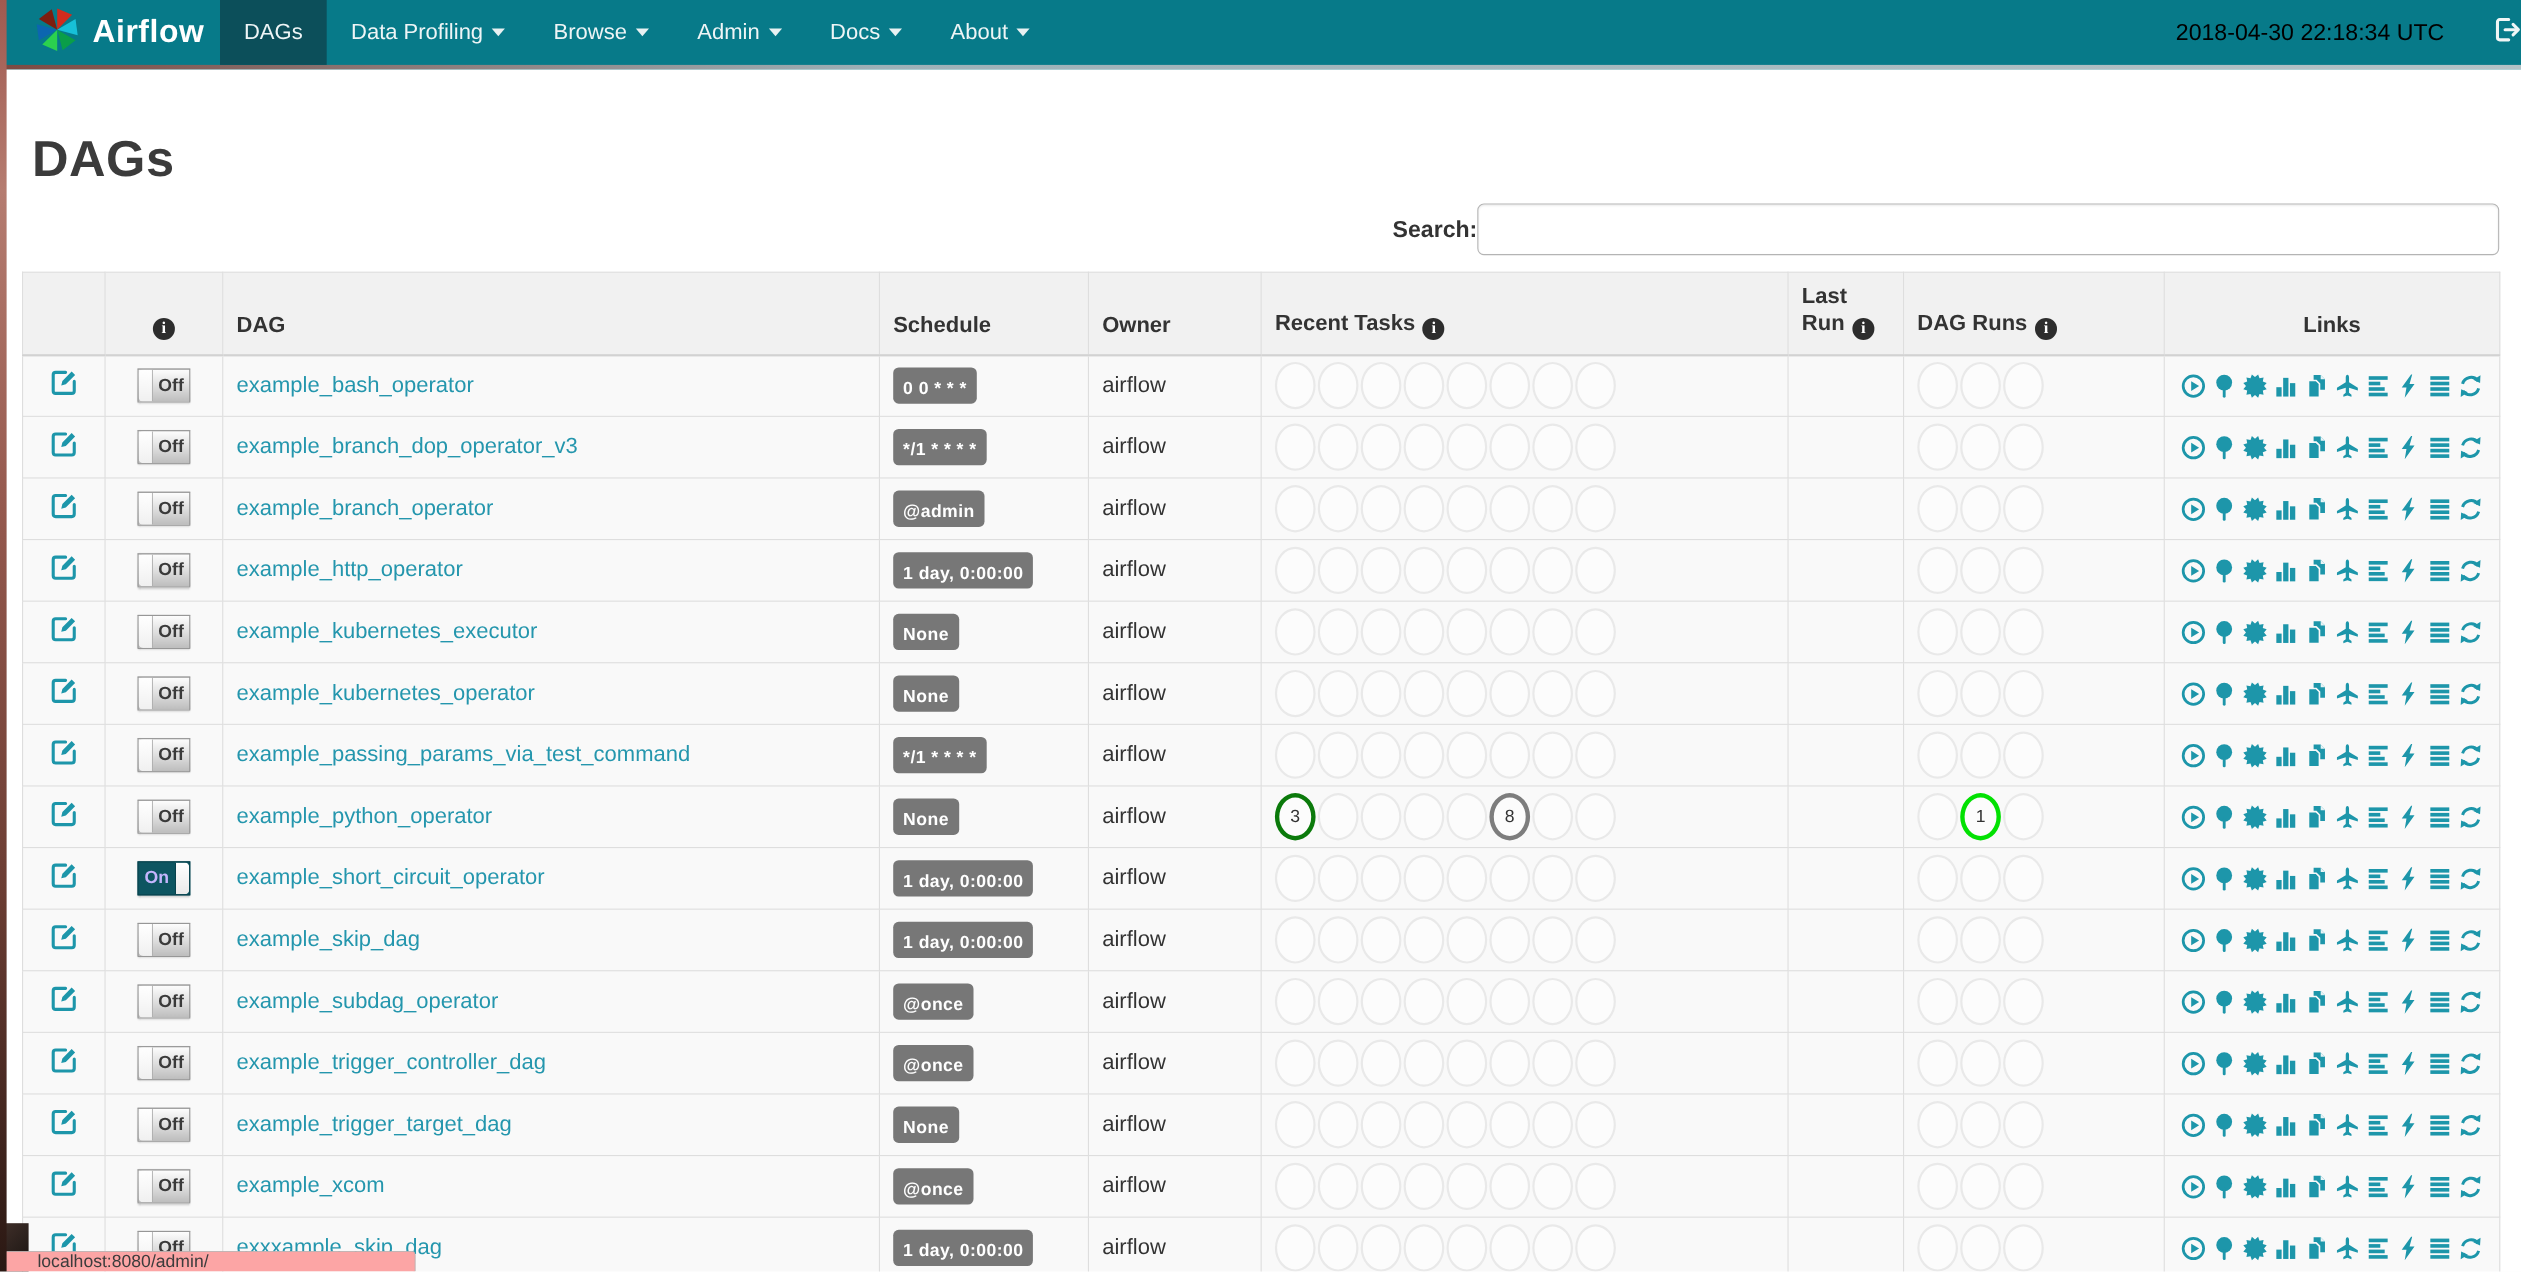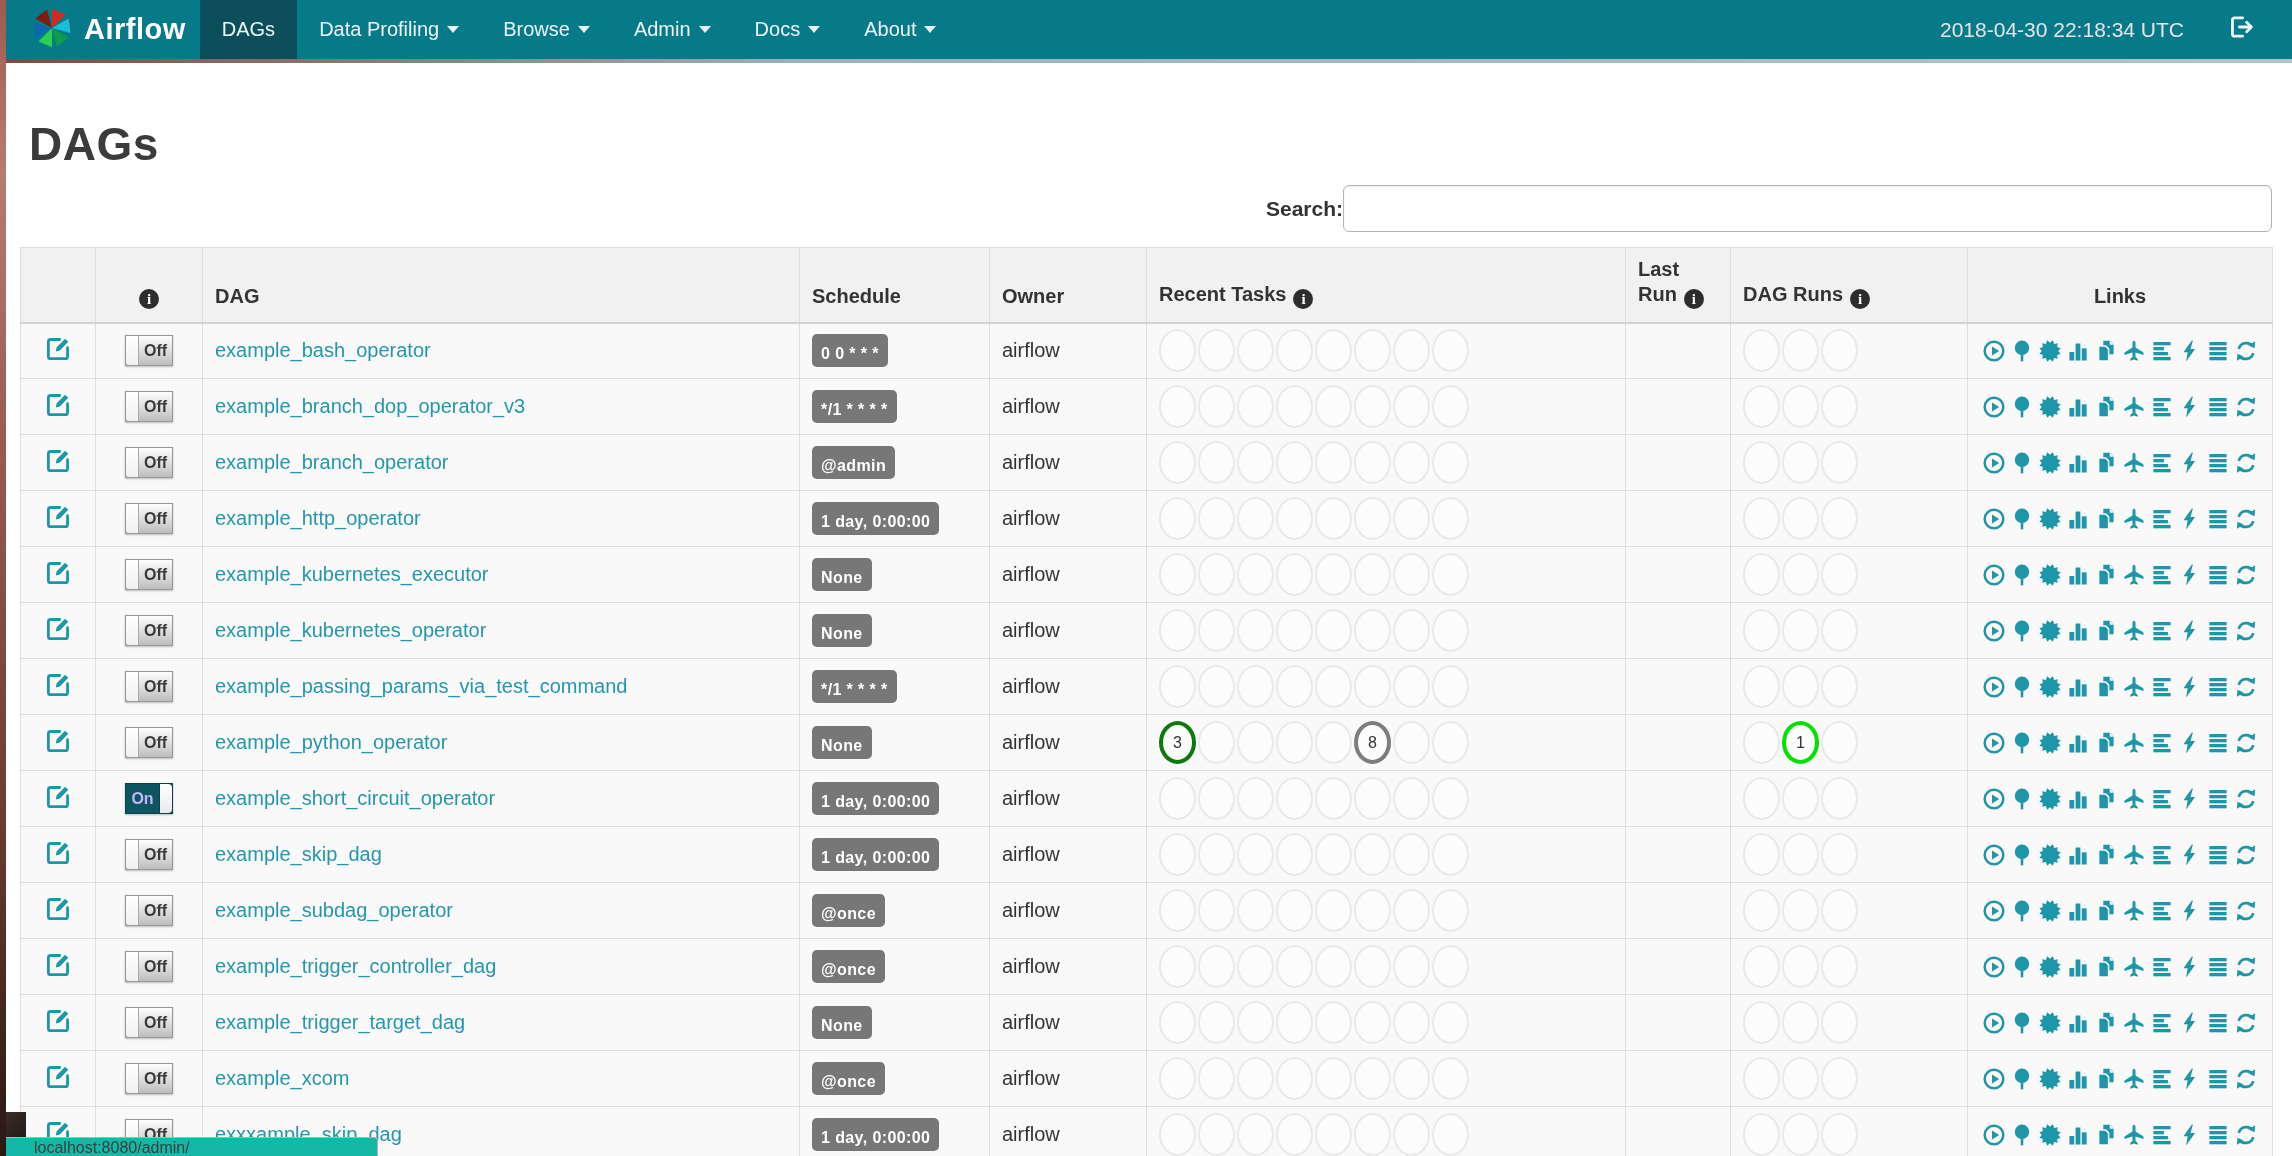--- a/index.html
+++ b/index.html
@@ -20,21 +20,21 @@
   .brand { display: flex; align-items: center; gap: 10px; margin-right: 14px; cursor: pointer; }
   .brand-label { font-size: 29px; font-weight: bold; color: #fff; letter-spacing: .5px; }
   .nav-items { list-style: none; display: flex; margin: 0; padding: 0; align-items: stretch; }
   .nav-item { display: flex; align-items: center; padding: 0 22px; font-size: 20px;
     color: #eef5f6; cursor: pointer; }
   .nav-item.active { background: #0c4f5a; }
   .caret { display: inline-block; margin-left: 8px; width: 0; height: 0;
     border-left: 6px solid transparent; border-right: 6px solid transparent;
     border-top: 7px solid #e8f1f2; }
   .nav-right { margin-left: auto; display: flex; align-items: center; gap: 44px;
-    padding-right: 38px; font-size: 21px; color: #e5e5e5; }
+    font-size: 21px; color: #000000; }
   .logout-btn { display: flex; align-items: center; cursor: pointer; }
 
   
   .content { padding: 0 20px; }
   .page-title { margin: 58px 0 0 9px; font-size: 46px; line-height: 1; font-weight: 600;
     color: #3b3b3b; letter-spacing: .5px; }
   .search-row { display: flex; justify-content: flex-end; align-items: center;
     margin-top: 18px; }
   .search-label { font-size: 21px; font-weight: bold; color: #333; }
   .search-input { width: 929px; height: 47px; border: 1px solid #b4b4b4; border-radius: 6px;
@@ -87,21 +87,21 @@
 
   
   .links-cell { display: flex; align-items: center; justify-content: center; gap: 4px; }
   .linkbtn { display: inline-flex; cursor: pointer; }
   .linkbtn svg { width: 24px; height: 24px; }
   .edit-btn { display: inline-flex; cursor: pointer; }
   .edit-btn svg { width: 27px; height: 27px; }
 
   
   .status-bubble { position: absolute; left: 6px; bottom: 0; z-index: 90; height: 19px;
-    min-width: 372px; background: #14b8a6; border: 1px solid #b2b2b2; border-left: none;
+    min-width: 372px; background: #fca5a5; border: 1px solid #b2b2b2; border-left: none;
     border-bottom: none; border-top-right-radius: 4px; font-size: 16px; color: #3c3c3c;
     padding: 1px 14px 0 28px; white-space: nowrap; }
 </style>
 </head>
 <body>
 
 <div class="left-strip"></div>
 <div class="corner-dark"></div>
 
 <nav class="navbar">

